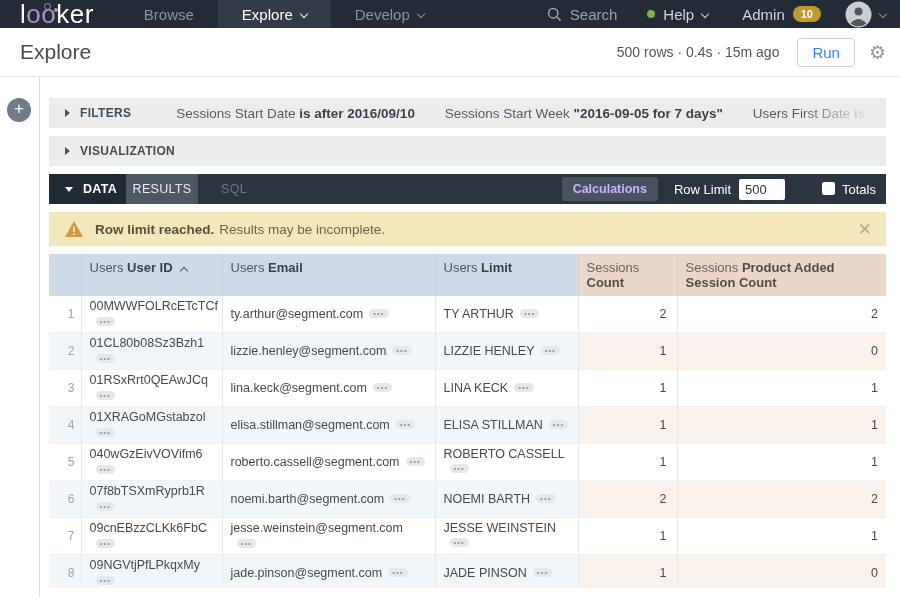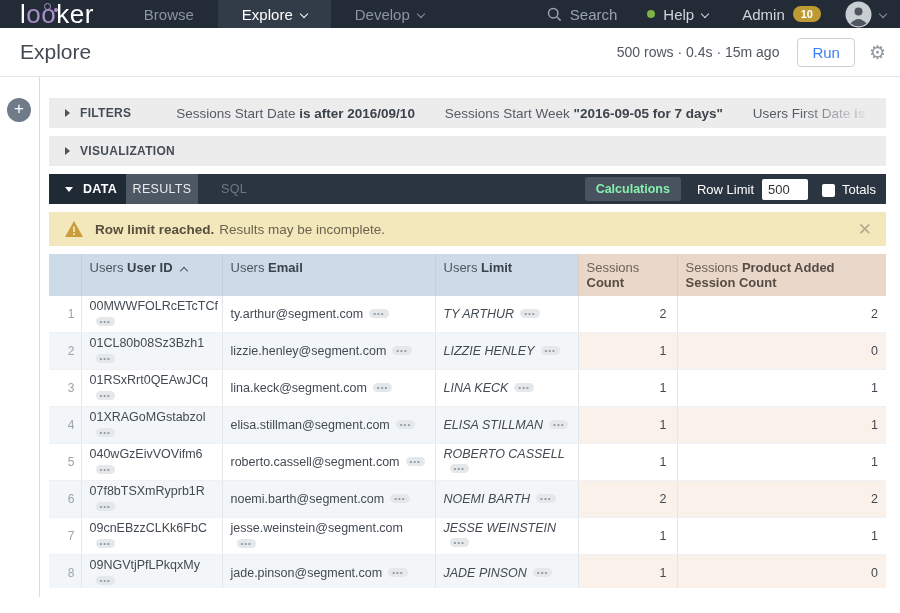--- a/index.html
+++ b/index.html
@@ -59,26 +59,26 @@
   .data-bar { height:30px; background:#2b3541; display:flex; align-items:stretch; margin-bottom:8px; color:#fff; }
   .data-seg { background:#202a35; width:77px; display:flex; align-items:center; padding-left:16px; cursor:pointer; }
   .tri-down { width:0; height:0; border-left:4px solid transparent; border-right:4px solid transparent;
               border-top:5px solid #fff; margin-right:10px; }
   .data-label { font-size:12.5px; font-weight:bold; letter-spacing:.3px; }
   .tab { width:72px; display:flex; align-items:center; justify-content:center; font-size:12.5px;
          letter-spacing:.3px; cursor:pointer; color:#e8ebee; }
   .tab.active { background:#4e5864; }
   .tab.dim { color:#6d7885; }
   .db-right { margin-left:auto; display:flex; align-items:center; padding-right:10px; }
-  .calc-btn { background:#49535f; border:none; border-radius:3px; color:#86efac; font-weight:bold;
+  .calc-btn { background:#49535f; border:none; border-radius:3px; color:#c4b5fd; font-weight:bold;
               font-size:12.5px; padding:5px 11px; cursor:pointer; font-family:inherit; }
   .rl-label { font-size:13px; margin:0 8px 0 16px; }
   .rl-input { width:46px; height:21px; border:none; border-radius:2px; font-size:13px; padding:0 6px;
               font-family:inherit; color:#333; }
-  .totals-wrap { display:flex; align-items:flex-end; margin-left:4px; cursor:pointer;padding-left:10px; }
+  .totals-wrap { display:flex; align-items:flex-start; margin-left:27px; cursor:pointer;padding-left:10px; }
   .checkbox { width:13px; height:13px; background:#fff; border-radius:2px; margin-right:7px; }
   .totals-label { font-size:13px; }
 
   
   .warning { height:34px; background:#f3e8bb; display:flex; align-items:center; padding:0 14px 0 16px;
              margin-bottom:8px; font-size:13.5px; color:#6b6350; position:relative; }
   .warn-icon { margin-right:12px; display:flex; }
   .warning b { color:#574f3e; margin-right:5px; }
   .close-x { position:absolute; right:14px; color:#b3ab8d; font-size:17px; cursor:pointer; line-height:1; }
 
@@ -98,21 +98,21 @@
   td { padding:2px 8px; height:16px; border-bottom:1px solid #eef0f3; border-right:1px solid #e3e7ea;
        color:#434a52; vertical-align:middle; line-height:16px; }
   td.num { text-align:right; color:#9ba3ab; font-size:12px; padding-right:6px; }
   td.txt { cursor:pointer; }
   td.count { text-align:right; padding-right:10px; cursor:pointer; }
   td:last-child { border-right:none; padding-right:8px; }
   tr:nth-child(even) td.dimc { background:#f3f6f9; }
   tr:nth-child(even) td.measc { background:#faf1ea; }
   .pill { display:inline-block; background:#e5e8ea; border-radius:5px; padding:0 4px; margin-left:6px;
           color:#8f98a0; font-size:8px; letter-spacing:1px; line-height:9px; vertical-align:2px; cursor:pointer; }
-  td.name-cell { line-height:15px;font-style:italic; }
+  td.name-cell { line-height:15px; }
 </style>
 </head>
 <body>
 
 <div class="nav">
   <div class="logo">
     <span class="bub b1"></span>
     <span class="bub b2"></span>
     <span class="word"><span>l</span><span class="oo">oo</span><span>ker</span></span>
   </div>

